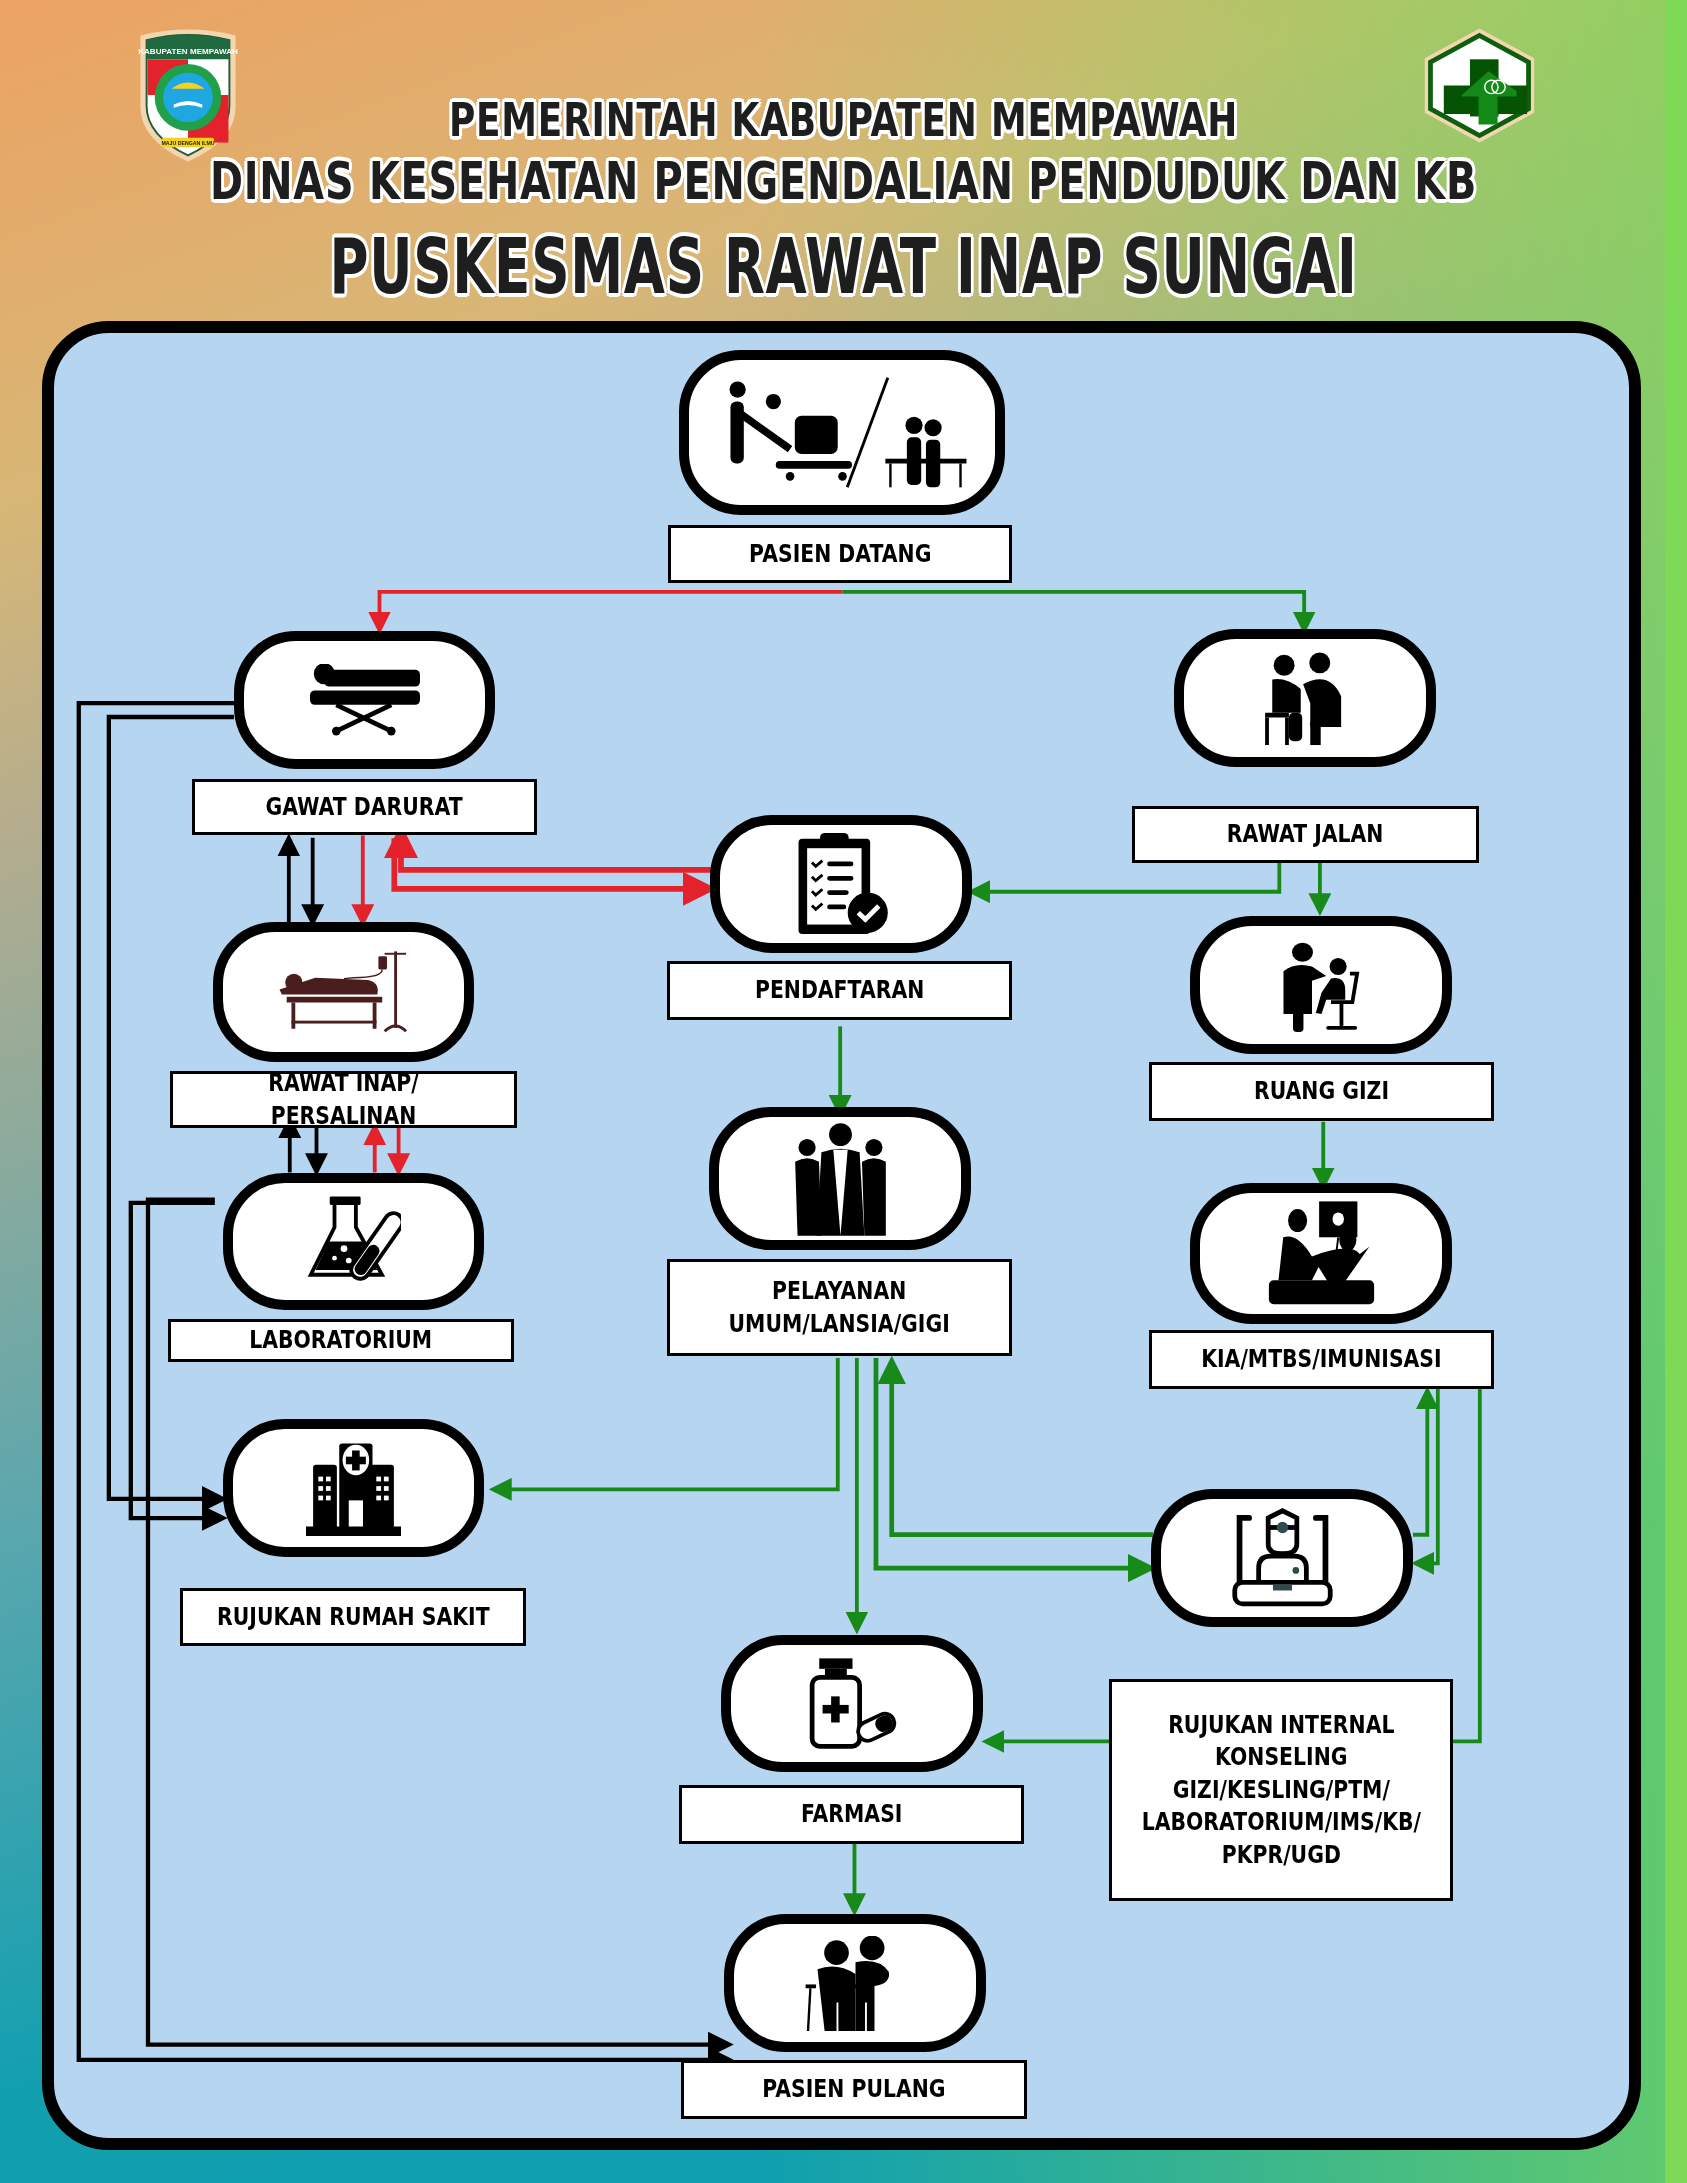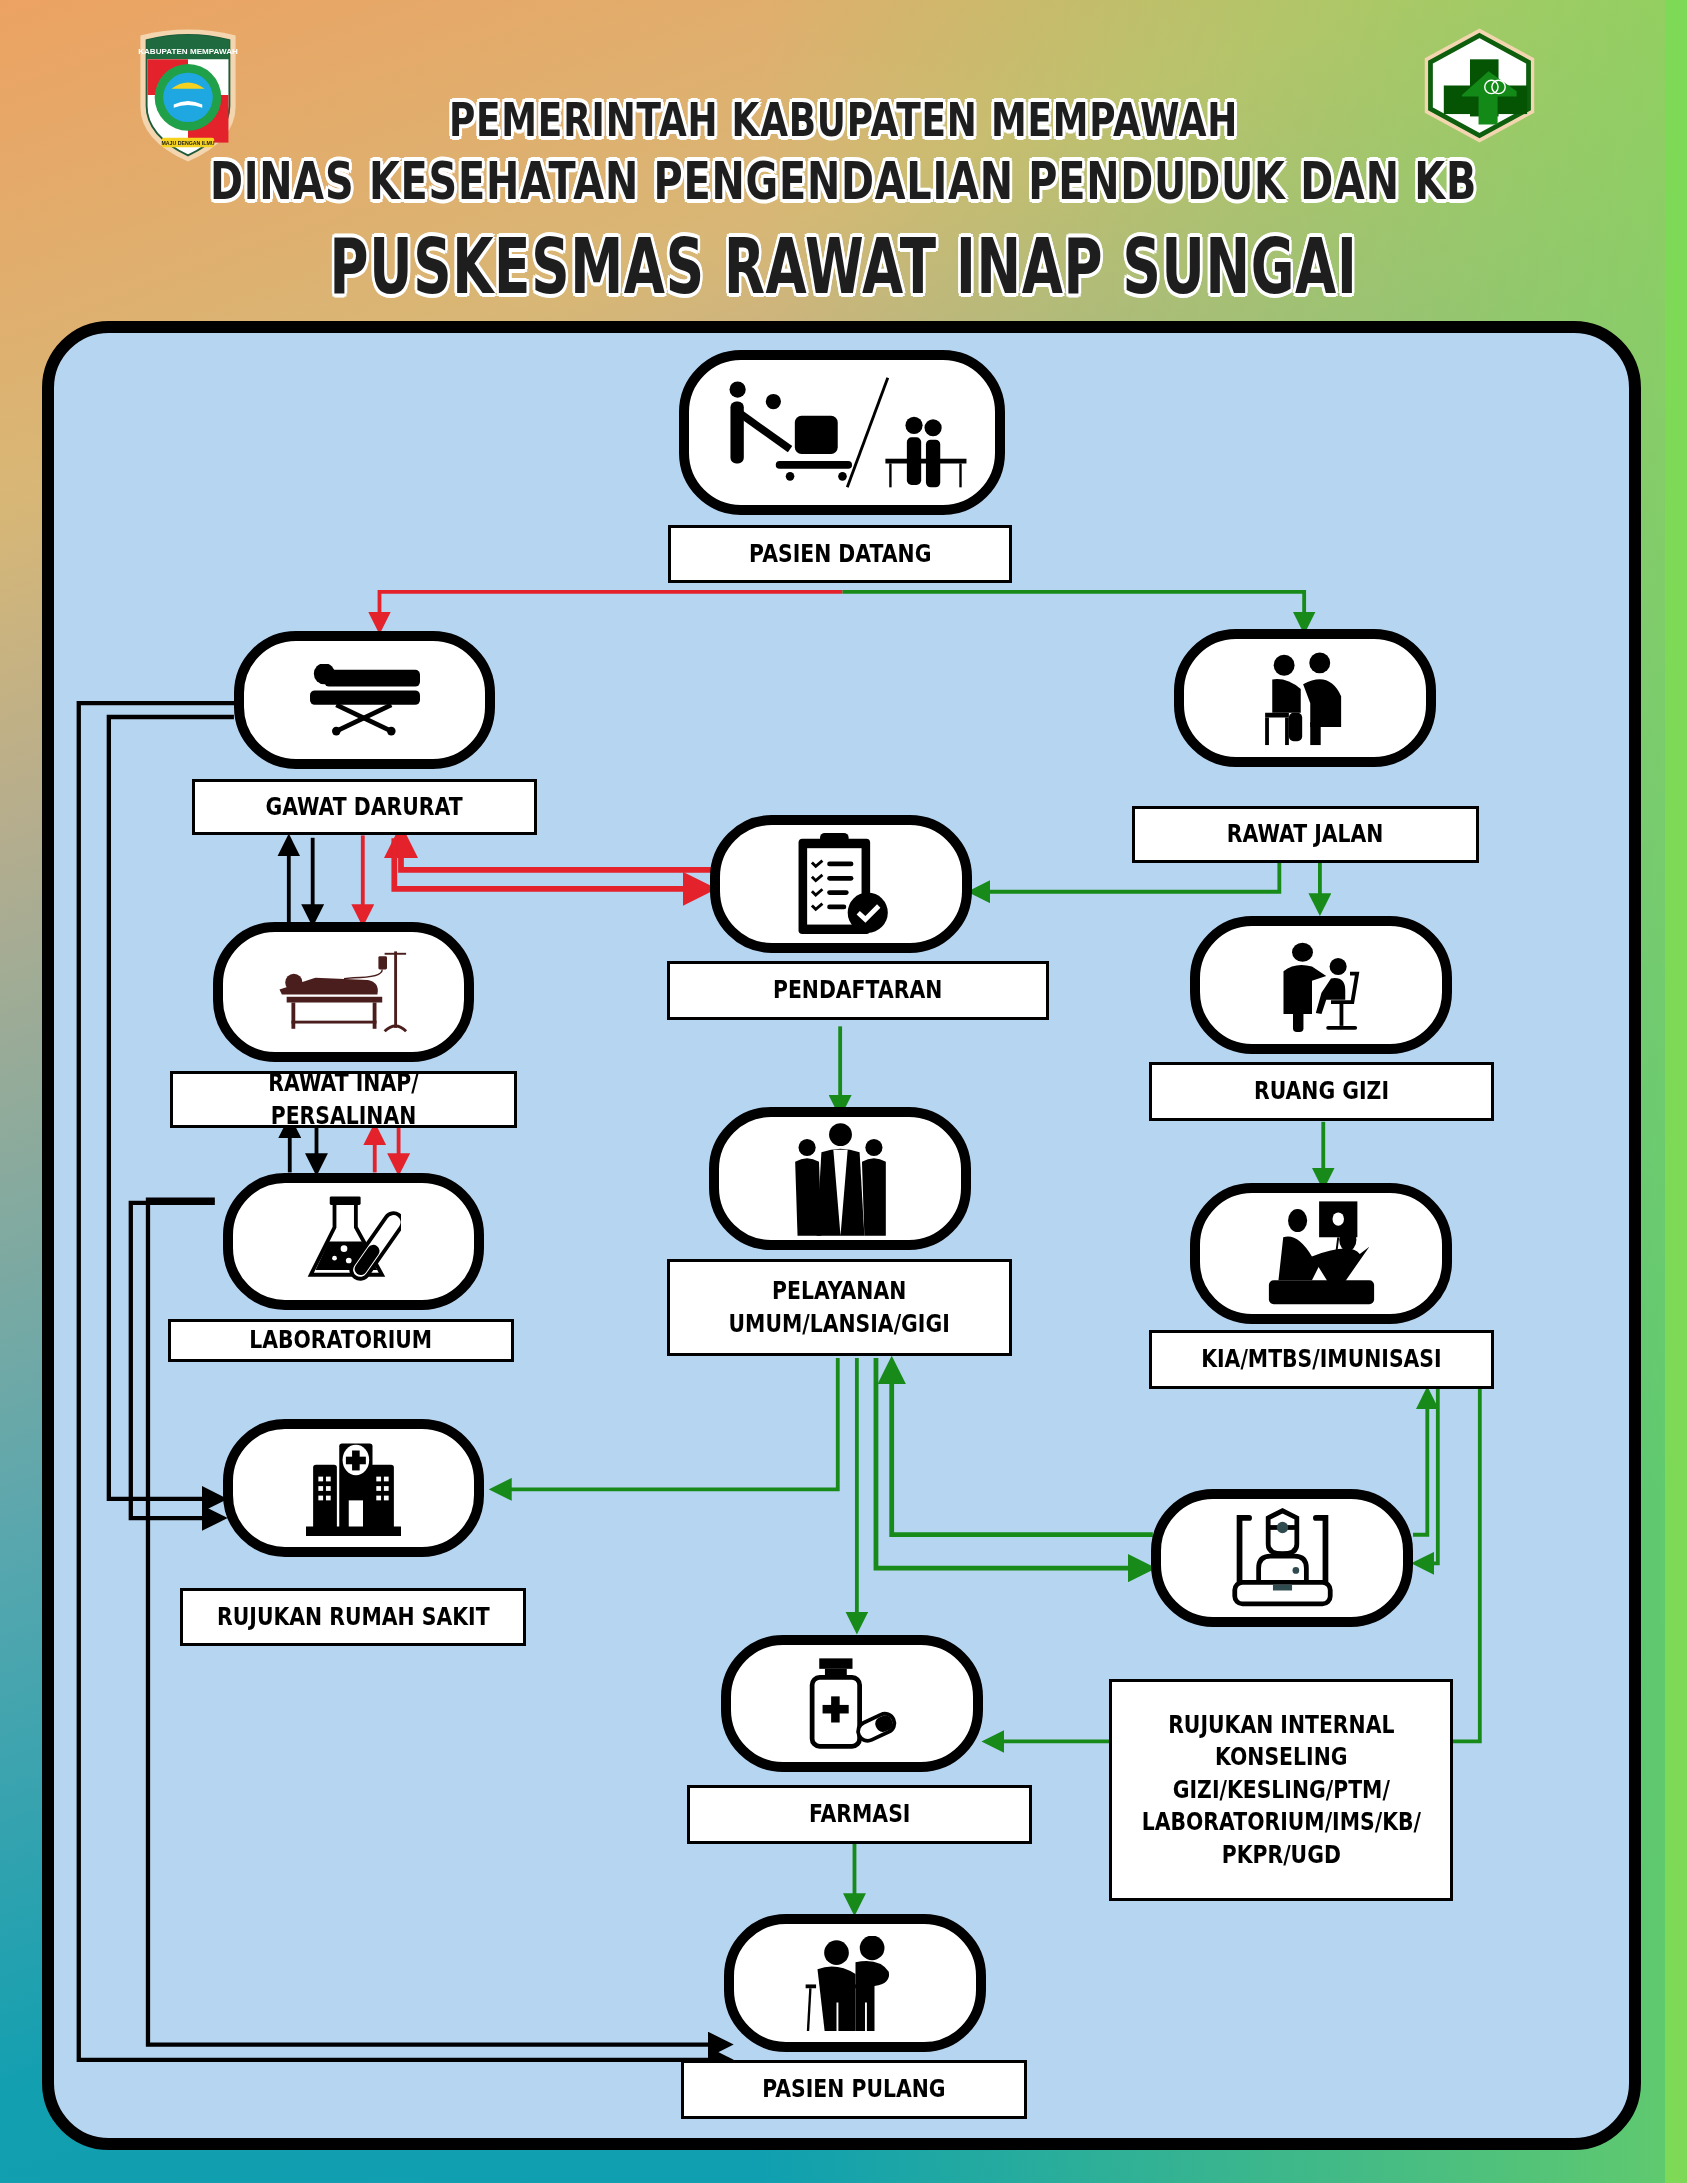--- a/index.html
+++ b/index.html
@@ -200,21 +200,21 @@
         <path d="M48 160 l8 8 l14 -12"></path>
     </g>
     <rect x="80" y="68" width="55" height="10" rx="5" fill="#000"></rect>
       <rect x="80" y="98" width="55" height="10" rx="5" fill="#000"></rect>
     <rect x="80" y="128" width="45" height="10" rx="5" fill="#000"></rect>
       <rect x="80" y="158" width="40" height="10" rx="5" fill="#000"></rect>
     <circle cx="165" cy="175" r="42" fill="#000"></circle>
     <path d="M145 175 l15 14 l28 -28" stroke="#fff" stroke-width="10" fill="none"></path>
   </svg>
 </div>
-<div class="label" style="left:667px;top:961px;width:382px;height:59px;"><span>PENDAFTARAN</span></div>
+<div class="label" style="left:667px;top:961px;width:345px;height:59px;"><span>PENDAFTARAN</span></div>
 
 <div class="icon-box" style="left:213px;top:922px;width:261px;height:140px;">
   <svg width="134" height="86" viewBox="0 0 280 180">
     <circle cx="35" cy="70" r="18" fill="#4b1e1e"></circle>
     <path d="M5 85 L80 60 L190 65 Q215 70 210 95 L10 95 Z" fill="#4b1e1e"></path>
     <rect x="20" y="100" width="200" height="12" fill="#4b1e1e"></rect>
     <rect x="30" y="112" width="8" height="55" fill="#4b1e1e"></rect>
       <rect x="200" y="112" width="8" height="55" fill="#4b1e1e"></rect>
     <rect x="30" y="150" width="178" height="6" fill="#4b1e1e"></rect>
     <rect x="245" y="5" width="6" height="160" fill="#4b1e1e"></rect>
@@ -337,21 +337,21 @@
     <rect x="42" y="27" width="46" height="20" fill="#000"></rect>
     <rect x="15" y="45" width="100" height="145" rx="16" stroke="#000" stroke-width="10" fill="#fff"></rect>
     <rect x="55" y="85" width="18" height="55" fill="#000"></rect>
       <rect x="37" y="103" width="55" height="18" fill="#000"></rect>
     <g transform="rotate(-25 150 150)">
       <rect x="110" y="130" width="80" height="40" rx="20" stroke="#000" stroke-width="8" fill="#fff"></rect>
       <rect x="150" y="134" width="36" height="32" rx="14" fill="#000"></rect>
     </g>
   </svg>
 </div>
-<div class="label" style="left:679px;top:1785px;width:345px;height:59px;margin-left:8px;"><span>FARMASI</span></div>
+<div class="label" style="left:679px;top:1785px;width:345px;height:59px;"><span>FARMASI</span></div>
 
 <div class="icon-box" style="left:724px;top:1914px;width:262px;height:138px;">
   <svg width="105" height="95" viewBox="0 0 220 200">
     <circle cx="70" cy="35" r="26" fill="#000"></circle>
     <circle cx="145" cy="25" r="26" fill="#000"></circle>
     <path d="M30 70 Q70 55 110 80 L110 200 L45 200 Z" fill="#000"></path>
     <path d="M110 55 Q160 45 180 75 Q185 100 150 105 L150 200 L110 200 Z" fill="#000"></path>
     <line x1="15" y1="110" x2="10" y2="200" stroke="#000" stroke-width="5"></line>
     <line x1="100" y1="110" x2="105" y2="200" stroke="#000" stroke-width="5"></line>
     <rect x="5" y="102" width="22" height="8" fill="#000"></rect>

